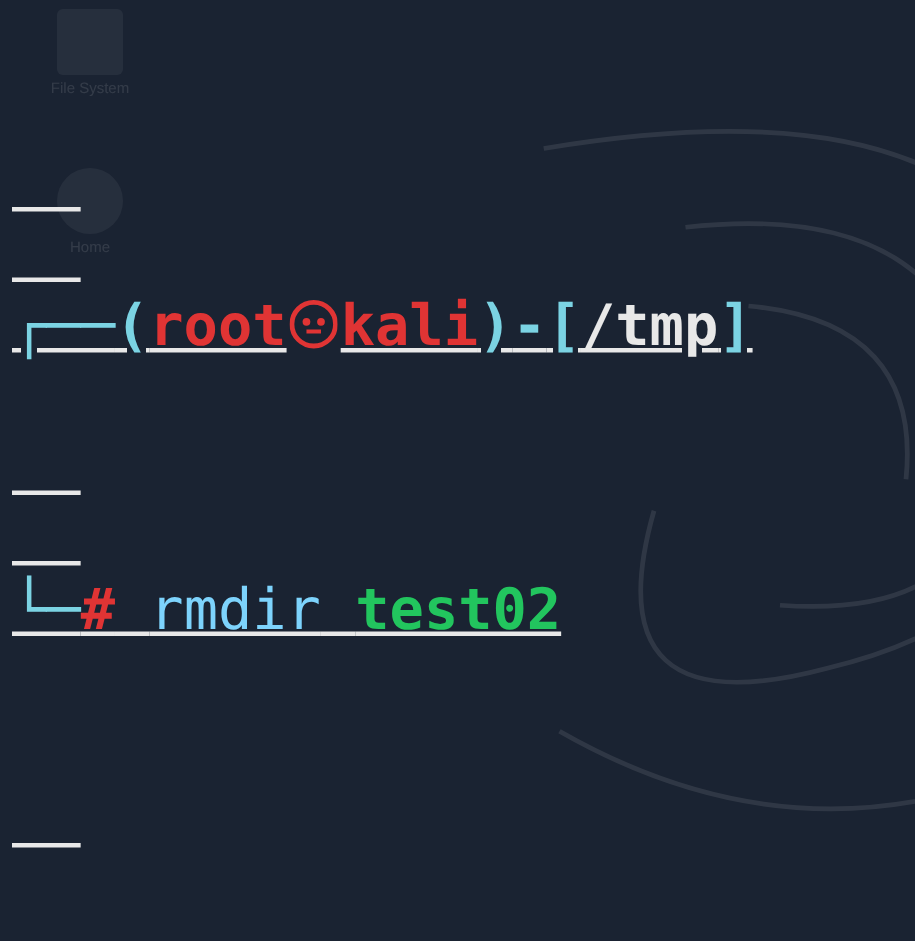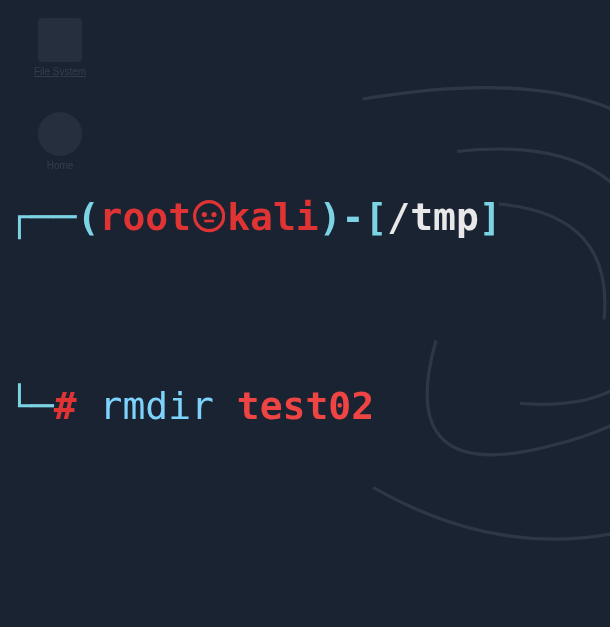--- a/index.html
+++ b/index.html
@@ -32,21 +32,21 @@
     margin: 0 auto 4px auto;
     background: #e8e8e8;
     opacity: 0.5;
     border-radius: 4px;
   }
   .desktop-icon .label {
     font-size: 10px;
     line-height: 12px;
     white-space: nowrap;
   }
-  .di-fs { left: 30px; top: 18px; text-decoration: underline; }
+  .di-fs { left: 30px; top: 6px; }
   .di-home { left: 30px; top: 112px; }
   .di-home .glyph { border-radius: 50%; }
 
   
   .swirl {
     position: absolute;
     right: -120px;
     top: 60px;
     width: 420px;
     height: 540px;
@@ -56,31 +56,32 @@
   .swirl svg { width: 100%; height: 100%; }
 
   .term {
     position: absolute;
     left: 8px;
     right: 0;
     top: 6px;
     bottom: 0;
     line-height: 1.24;
     white-space: pre;
+    text-decoration: underline;
   }
 
   .line { display: block; height: 1.24em; }
 
   
   .box  { color: #7bd3e3; }           
   .user { color: #e03434; }           
   .path { color: #e8e8e8; }           
   .hash { color: #e03434; }           
   .cmd  { color: #7dd3fc; font-weight: 400; } 
-  .arg  { color: #ef4444; }     
+  .arg  { color: #22c55e; }     
   .skull-icon {
     display: inline-block;
     width: 0.85em;
     height: 0.85em;
     vertical-align: -0.06em;
     margin: 0 0.05em;
   }
   .skull-icon svg { width: 100%; height: 100%; display: block; }
 
   .blank { height: 1.6em; }

